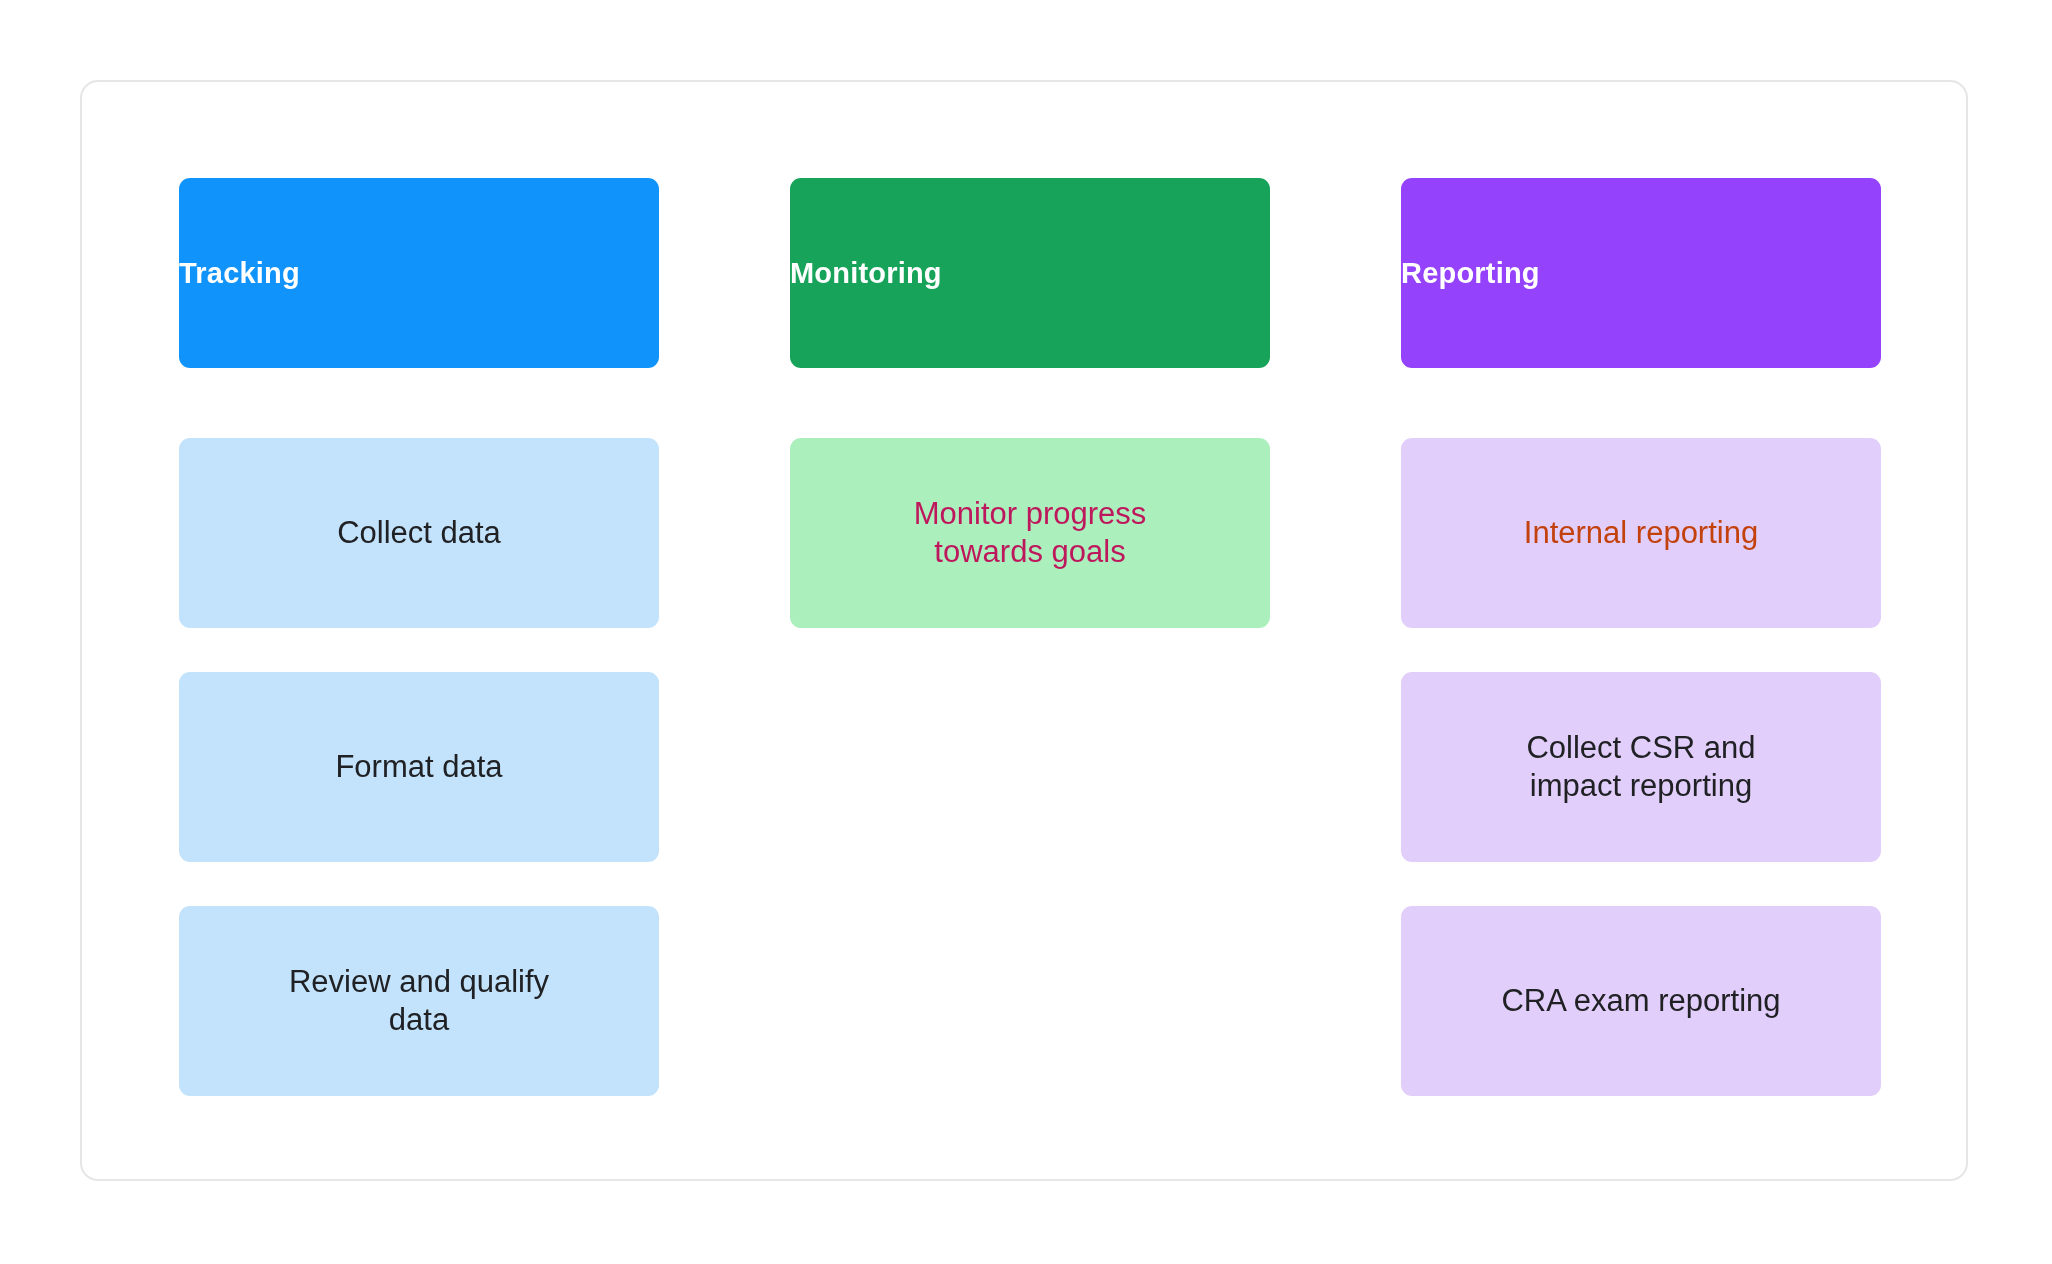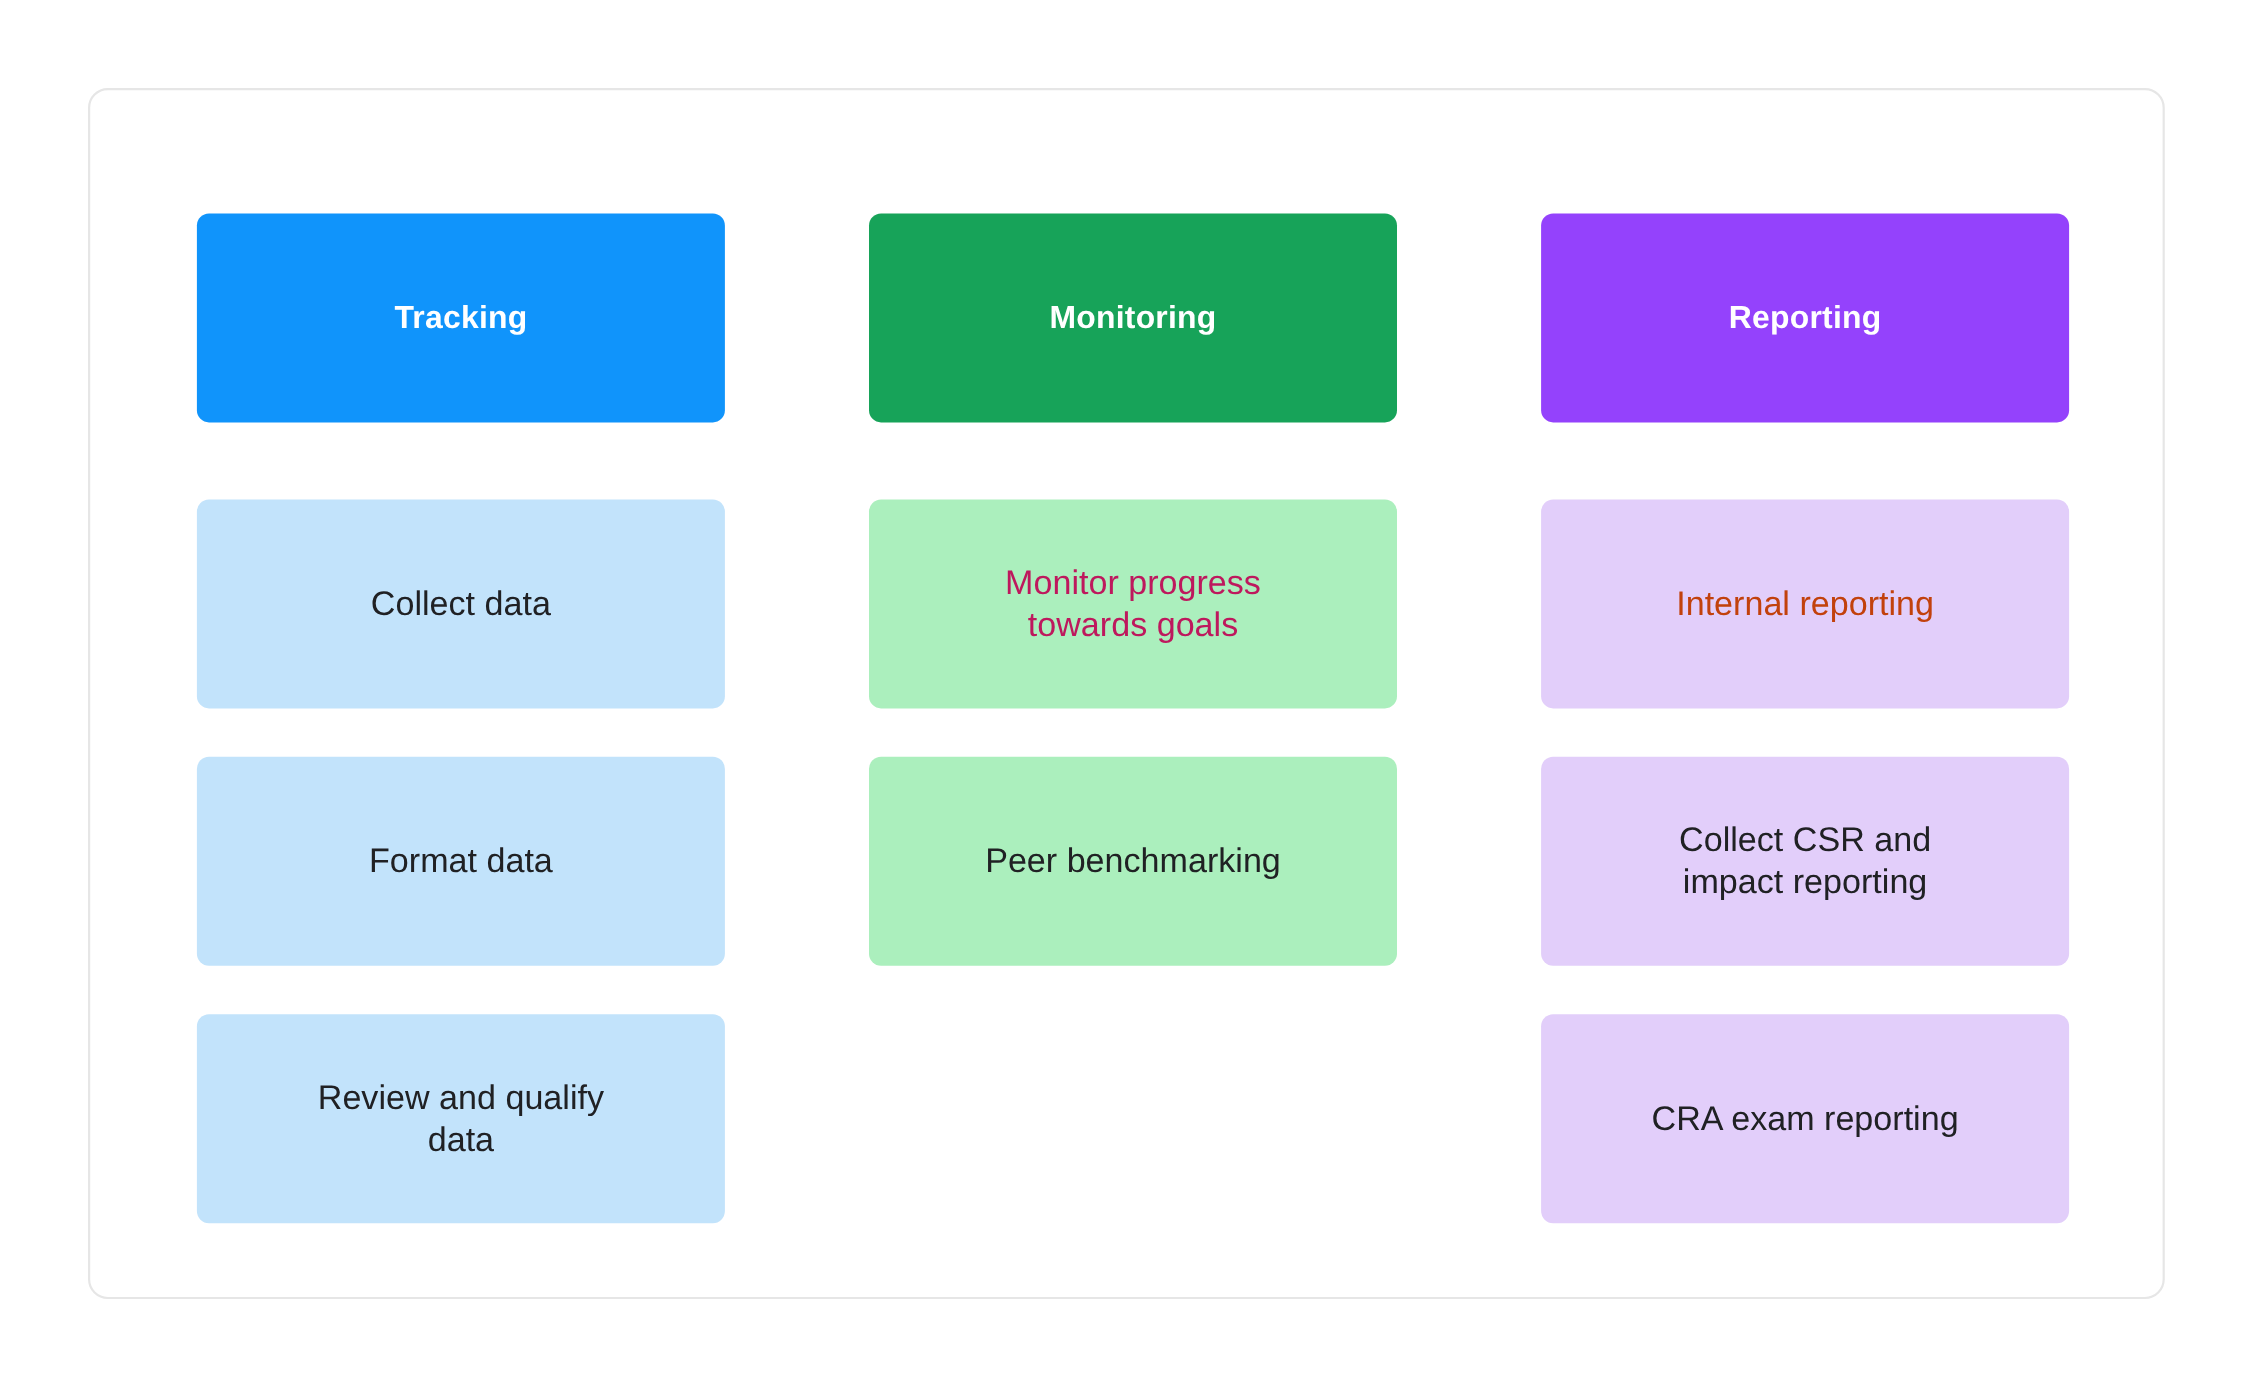--- a/index.html
+++ b/index.html
@@ -51,23 +51,22 @@
     display: flex;
     flex-direction: column;
   }
 
   
   .col-header {
     height: 190px;
     border-radius: 11px;
     display: flex;
     align-items: center;
-    justify-content: center;
+    justify-content: flex-start;
     margin-bottom: 70px;
-    margin-top: 16px;
   }
   .col-header-label {
     font-size: 29px;
     font-weight: bold;
     color: #ffffff;
     letter-spacing: 0.2px;
     text-align: center;
     line-height: 1.25;
   }
 
@@ -118,23 +117,20 @@
         </div>
       </div>
 
       <div class="column">
         <div class="col-header" style="background: rgb(23, 163, 89);">
           <span class="col-header-label" style="color: rgb(255, 255, 255);">Monitoring</span>
         </div>
         <div class="cell" style="background: rgb(171, 239, 189);">
           <span class="cell-label" style="color: #be185d;">Monitor progress towards goals</span>
         </div>
-        <div class="cell" style="background: rgb(171, 239, 189);">
-          <span class="cell-label" style="color: rgb(32, 33, 36);">Peer benchmarking</span>
-        </div>
       </div>
 
       <div class="column">
         <div class="col-header" style="background: rgb(148, 66, 252);">
           <span class="col-header-label" style="color: rgb(255, 255, 255);">Reporting</span>
         </div>
         <div class="cell" style="background: rgb(226, 206, 250);">
           <span class="cell-label" style="color: #c2410c;">Internal reporting</span>
         </div>
         <div class="cell" style="background: rgb(226, 206, 250);">

